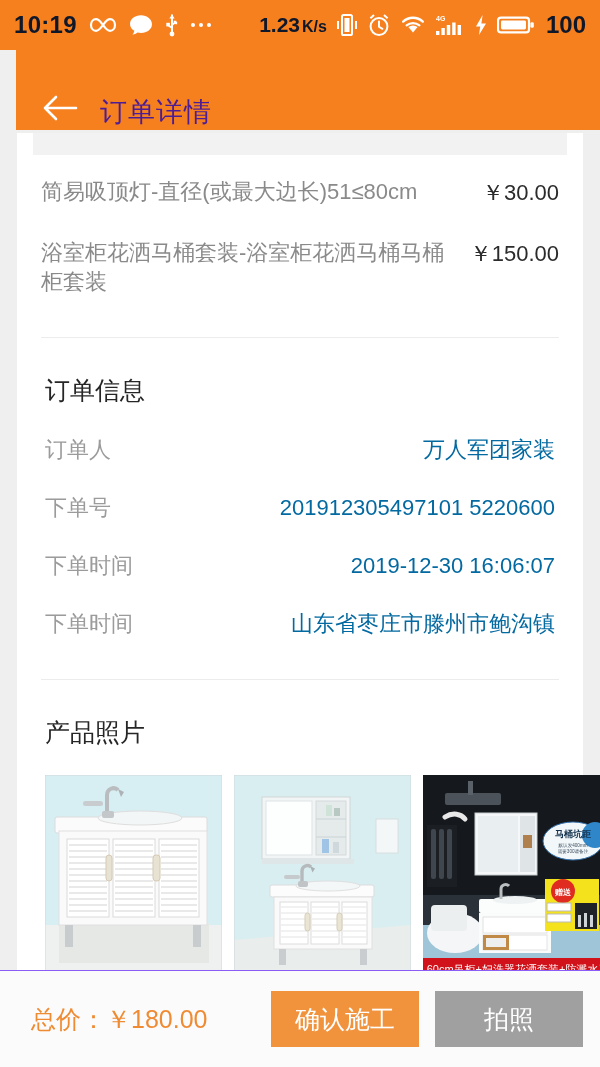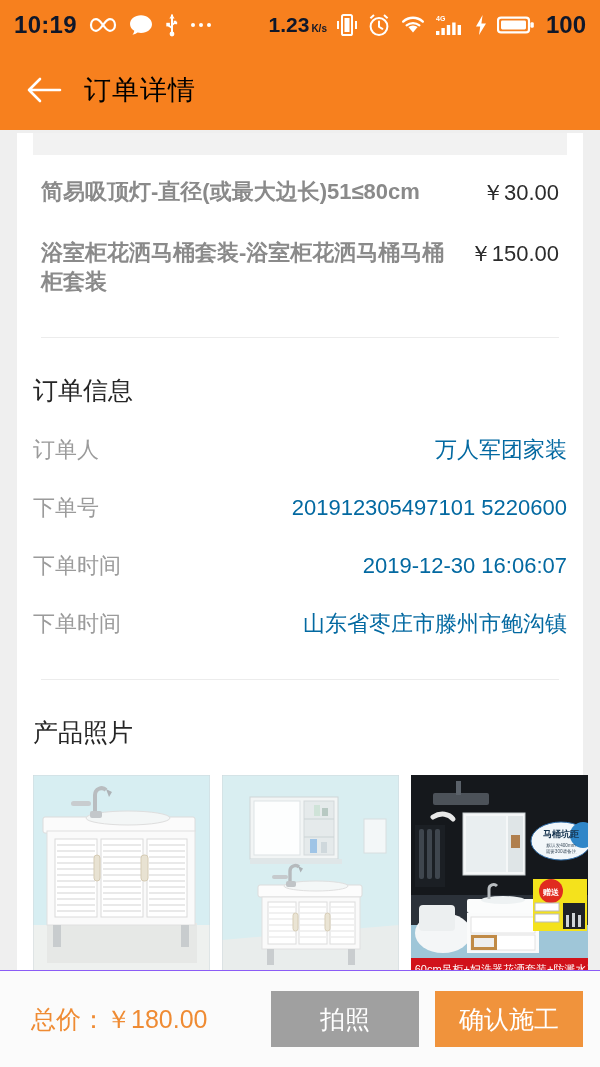--- a/index.html
+++ b/index.html
@@ -13,56 +13,57 @@
   
   .statusbar {
     height:50px; background:#f7801e; color:#0f172a;
     display:flex; align-items:center; padding:0 14px;
     flex:0 0 auto;
   }
   .sb-left { display:flex; align-items:center; gap:11px; }
   .sb-right { display:flex; align-items:center; gap:9px; margin-left:auto; }
   .sb-time { font-size:24px; font-weight:700; letter-spacing:.3px; }
   .sb-net { font-size:21px; font-weight:700; display:flex; align-items:baseline; gap:2px; }
-  .sb-net .unit { font-size:10px; }
+  .sb-net .unit { font-size:16px; }
   .sb-batt-num { font-size:24px; font-weight:700; margin-left:2px; }
   .ico { display:inline-flex; align-items:center; justify-content:center; }
   .ico svg { display:block; }
   .dots { display:flex; gap:4px; align-items:center; }
   .dots i { width:4px; height:4px; border-radius:50%; background:#fff; display:block; }
 
   
   .titlebar {
-    height:80px; background:#f7801e; color:#000000;
-    display:flex; align-items:center; padding:0 22px;
+    height:80px; background:#f7801e; color:#4c1d95;
+    display:flex; align-items:flex-end; padding:0 22px;
     flex:0 0 auto;
+    margin-left:16px;
   }
   .back-btn { width:44px; height:44px; display:flex; align-items:center; justify-content:center; cursor:pointer; }
   .title-text { font-size:27px; margin-left:18px; letter-spacing:1px; }
 
   
   .scroller {
     flex:1 1 auto; overflow:hidden; position:relative;
     background:#efefef; padding:0 17px;
   }
   .card { background:#fff; width:100%; }
 
   .partial-bar { height:22px; background:#f2f2f2; margin:3px 16px 0 16px; }
 
   .prod-list { padding:6px 24px 0 24px; }
   .prod-row {
     display:flex; align-items:flex-start; justify-content:space-between;
     padding:16px 0 14px 0; gap:14px;
   }
-  .prod-name { font-size:22px; color:#8a8a8a; line-height:1.33; max-width:420px;font-weight:bold; }
+  .prod-name { font-size:22px; color:#8a8a8a; line-height:1.33; max-width:420px; }
   .prod-price { font-size:22px; color:#2b2b2b; white-space:nowrap; padding-top:1px; }
 
   .divider { height:1px; background:#ececec; margin:0 24px; }
 
-  .section { padding:0 16px; }
+  .section { padding:0 28px; }
   .section-title { font-size:25px; color:#262626; padding:36px 0 14px 0; }
 
   .info-row {
     display:flex; align-items:center; justify-content:space-between;
     padding:14px 0; gap:16px;
   }
   .info-label { font-size:22px; color:#9b9b9b; white-space:nowrap; }
   .info-value { font-size:22px; color:#0369a1; text-align:left; }
 
   .photos { display:flex; gap:12px; padding:12px 0 26px 0; }
@@ -374,18 +375,18 @@
       </div>
 
     </div>
   </div>
 
   <div class="bottombar">
     <div class="total">
       <span>总价：</span><span>￥180.00</span>
     </div>
     <div class="btns">
+      <button class="btn btn-confirm">确认施工</button>
       <button class="btn btn-photo">拍照</button>
-      <button class="btn btn-confirm">确认施工</button>
     </div>
   </div>
 
 </div>
 
 </body></html>

